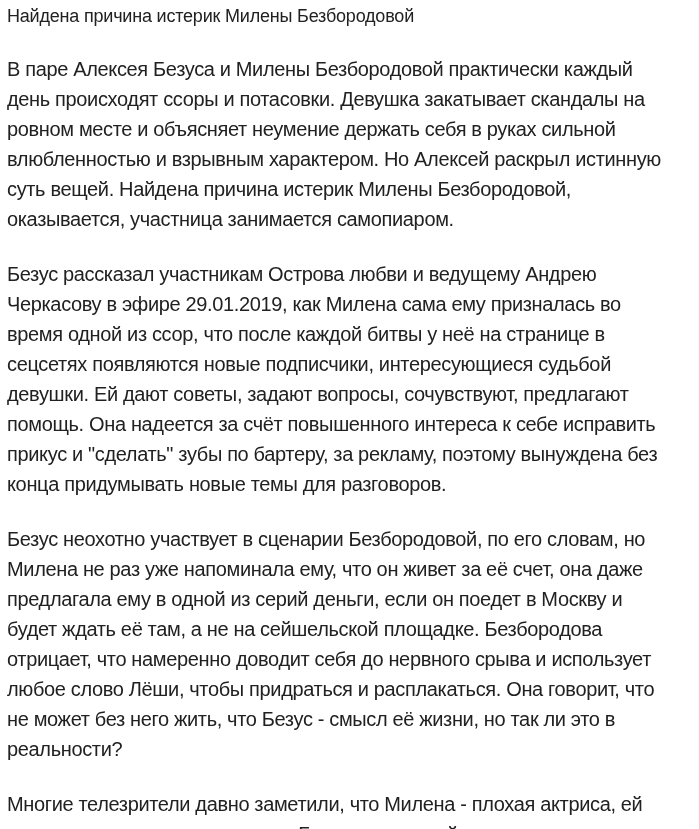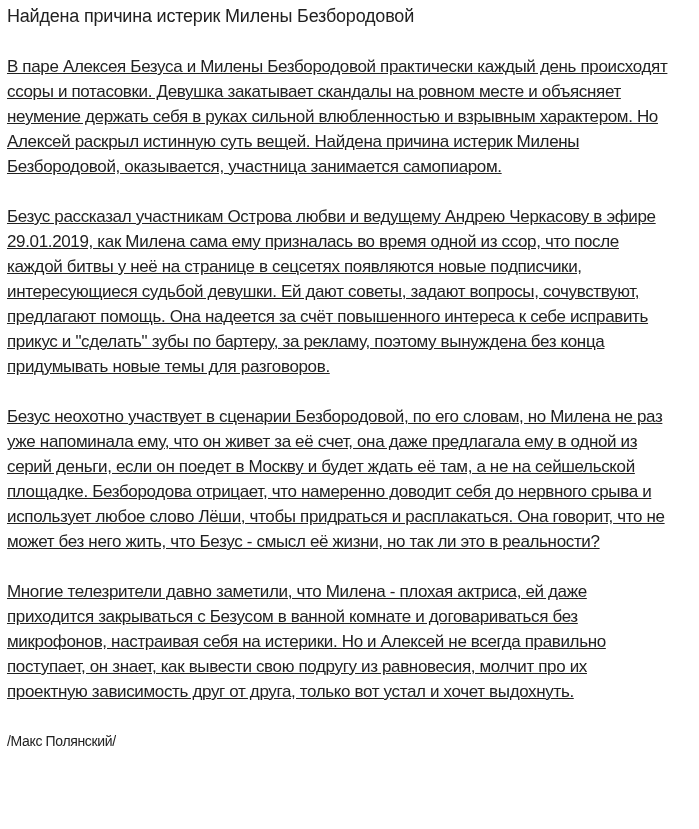--- a/index.html
+++ b/index.html
@@ -17,26 +17,25 @@
     padding: 4px 28px 0 7px;
   }
   .title {
     font-size: 18px;
     font-weight: 400;
     line-height: 25px;
     margin: 0 0 25px 0;
     letter-spacing: -0.2px;
   }
   .para {
-    font-size: 17px;
-    line-height: 25px;
+    font-size: 20px;
+    line-height: 30px;
     margin: 0 0 25px 0;
     letter-spacing: -0.35px;
     white-space: pre-line;
-    text-decoration: underline;
   }
   .para.last { margin-bottom: 0; }
   .author {
     font-size: 14px;
     line-height: 25px;
     letter-spacing: -0.35px;
   }
 </style>
 </head>
 <body style="background: rgb(255, 255, 255); color: rgb(33, 33, 33);">

